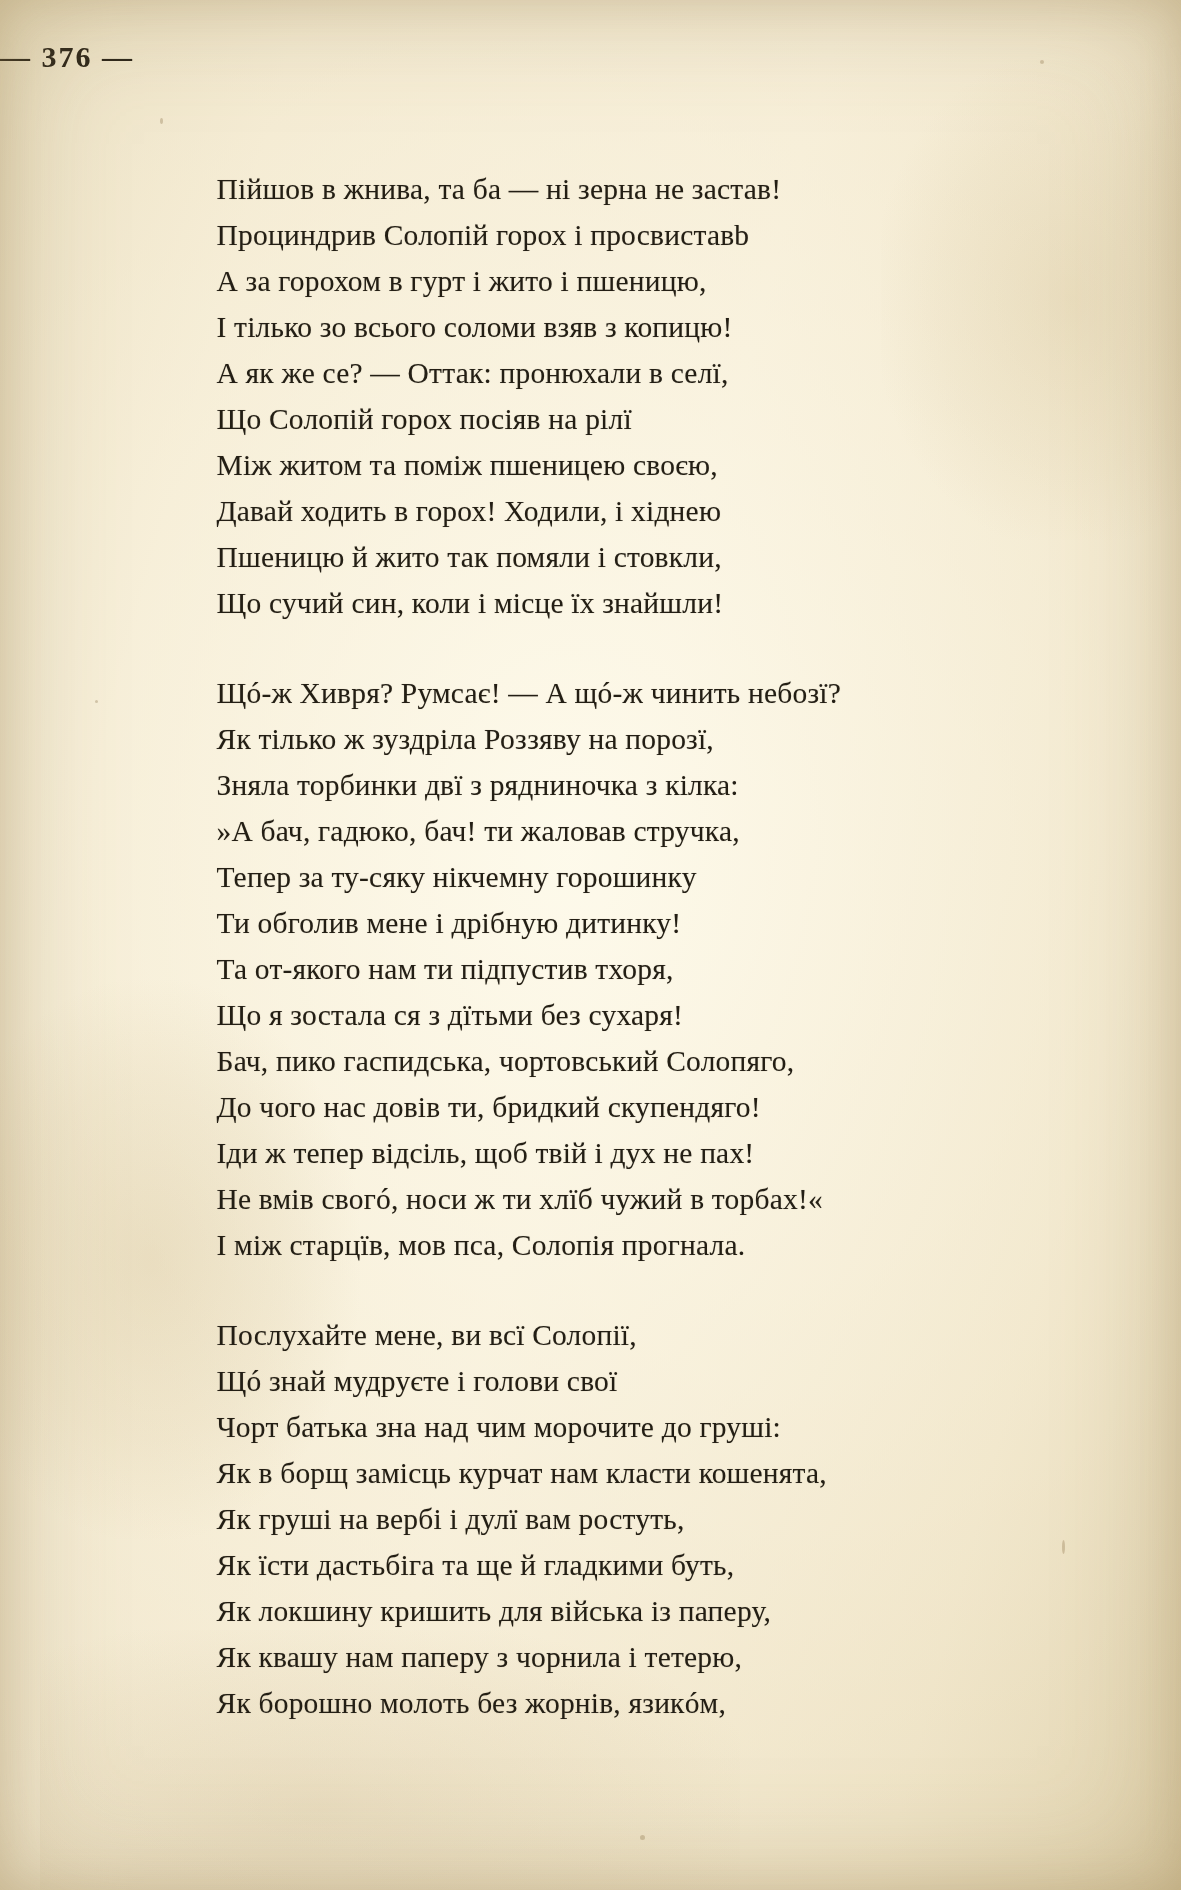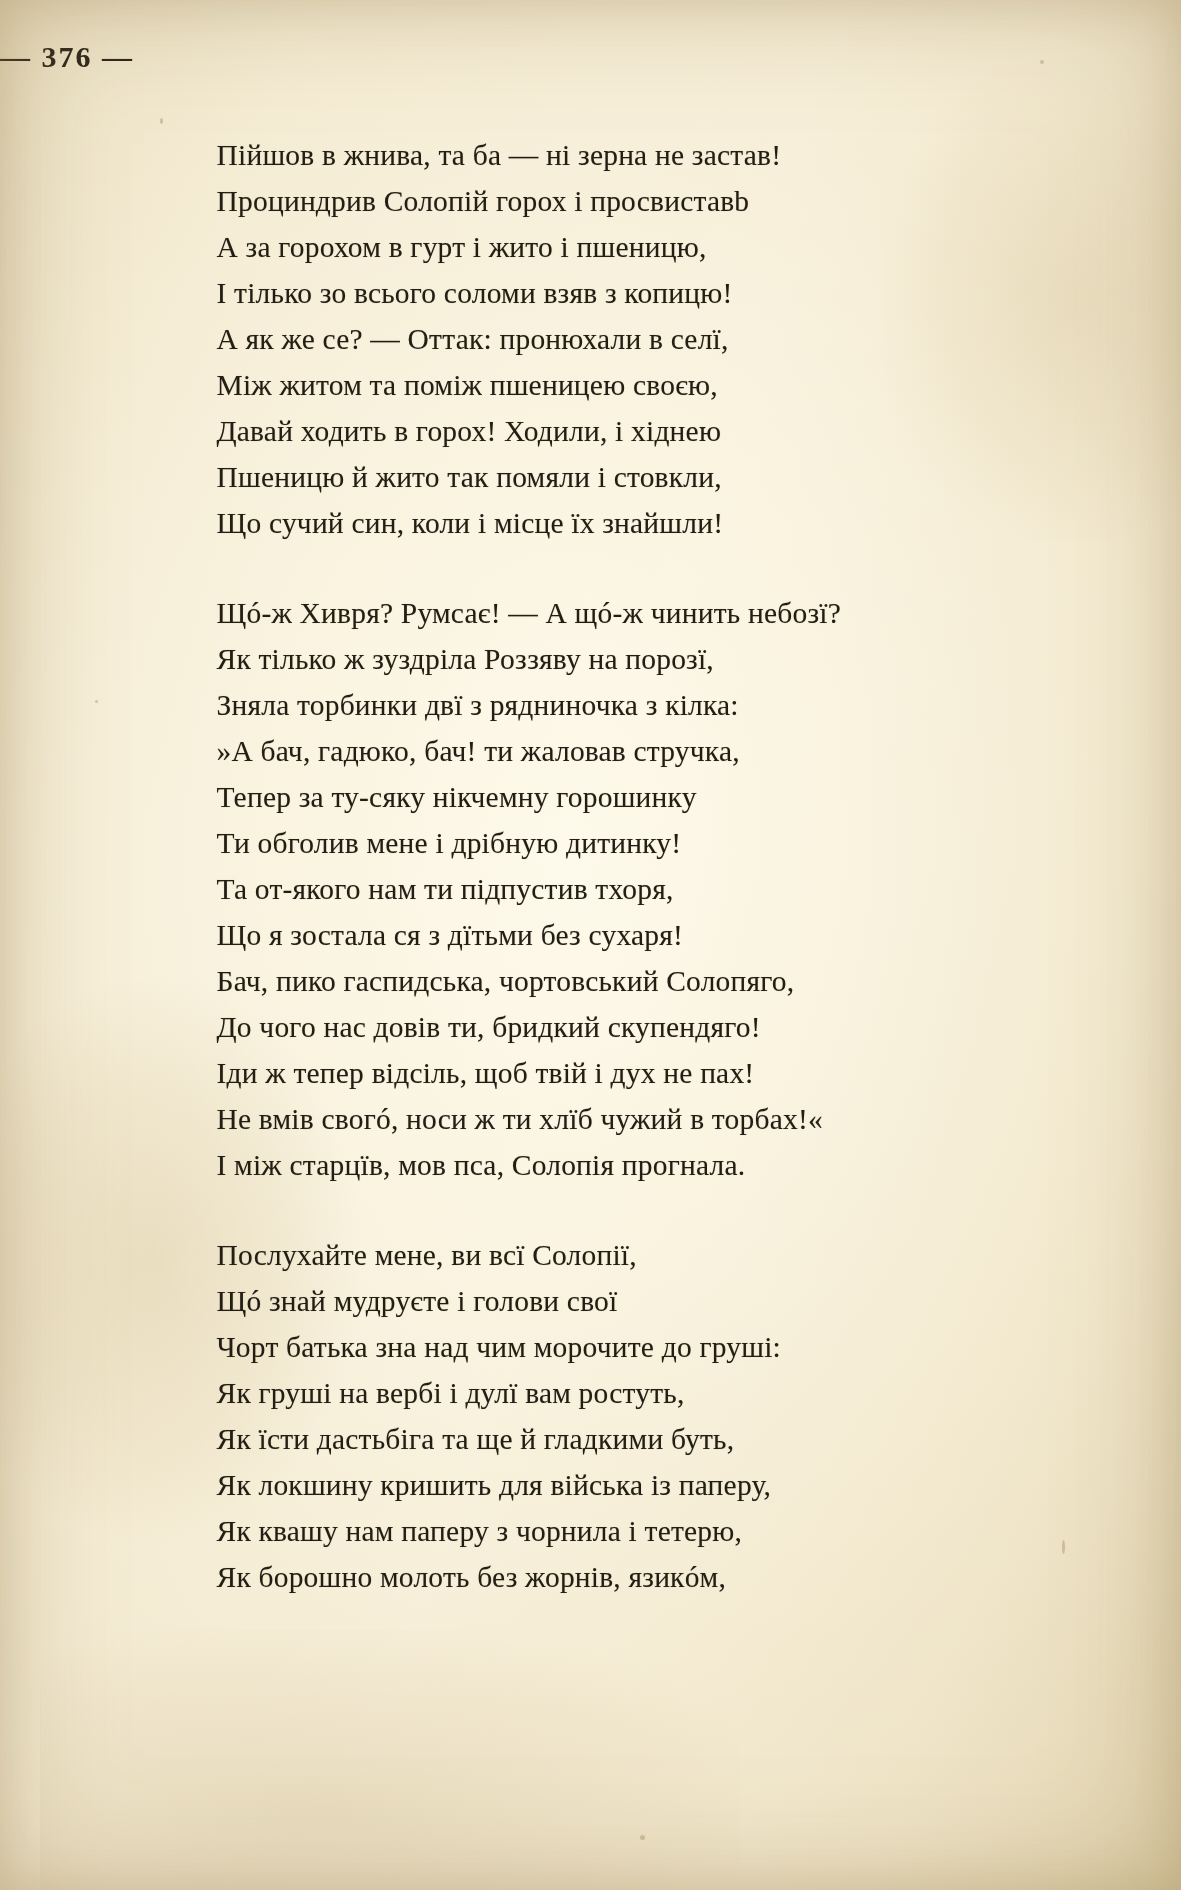--- a/index.html
+++ b/index.html
@@ -76,21 +76,21 @@
     margin: 0 auto;
     width: 830px;
     padding-left: 82px;
     box-sizing: content-box;
   }
 
   .stanza {
     margin: 0 0 44px 0;
   }
   .stanza:first-of-type {
-    margin-top: 58px;
+    margin-top: 92px;
   }
   .verse-line {
     font-size: 29.5px;
     line-height: 46px;
     color: #231e14;
     white-space: pre;
     letter-spacing: 0.2px;
     font-family: "Liberation Serif", serif;
     text-shadow: 0 0 1px rgba(40,32,18,0.25);
   }
@@ -114,20 +114,21 @@
   <div class="folio">— 376 —</div>
 
   <div class="body-col">
 
     <div class="stanza">
       <div class="verse-line">Пійшов в жнива, та ба — ні зерна не застав!</div>
       <div class="verse-line">Проциндрив Солопій горох і просвиставb</div>
       <div class="verse-line">А за горохом в гурт і жито і пшеницю,</div>
       <div class="verse-line">І тілько зо всього соломи взяв з копицю!</div>
       <div class="verse-line">А як же се? — Оттак: пронюхали в селї,</div>
+      <div class="verse-line">Що Солопій горох посіяв на рілї</div>
       <div class="verse-line">Між житом та поміж пшеницею своєю,</div>
       <div class="verse-line">Давай ходить в горох! Ходили, і хіднею</div>
       <div class="verse-line">Пшеницю й жито так помяли і стовкли,</div>
       <div class="verse-line">Що сучий син, коли і місце їх знайшли!</div>
     </div>
 
     <div class="stanza">
       <div class="verse-line">Щó-ж Хивря? Румсає! — А щó-ж чинить небозї?</div>
       <div class="verse-line">Як тілько ж зуздріла Роззяву на порозї,</div>
       <div class="verse-line">Зняла торбинки двї з рядниночка з кілка:</div>
@@ -140,20 +141,21 @@
       <div class="verse-line">До чого нас довів ти, бридкий скупендяго!</div>
       <div class="verse-line">Іди ж тепер відсіль, щоб твій і дух не пах!</div>
       <div class="verse-line">Не вмів свогó, носи ж ти хлїб чужий в торбах!«</div>
       <div class="verse-line">І між старцїв, мов пса, Солопія прогнала.</div>
     </div>
 
     <div class="stanza">
       <div class="verse-line">Послухайте мене, ви всї Солопії,</div>
       <div class="verse-line">Щó знай мудруєте і голови свої</div>
       <div class="verse-line">Чорт батька зна над чим морочите до груші:</div>
+      <div class="verse-line">Як в борщ замісць курчат нам класти кошенята,</div>
       <div class="verse-line">Як груші на вербі і дулї вам ростуть,</div>
       <div class="verse-line">Як їсти дастьбіга та ще й гладкими буть,</div>
       <div class="verse-line">Як локшину кришить для війська із паперу,</div>
       <div class="verse-line">Як квашу нам паперу з чорнила і тетерю,</div>
       <div class="verse-line">Як борошно молоть без жорнів, язикóм,</div>
     </div>
 
   </div>
 </div>
 

